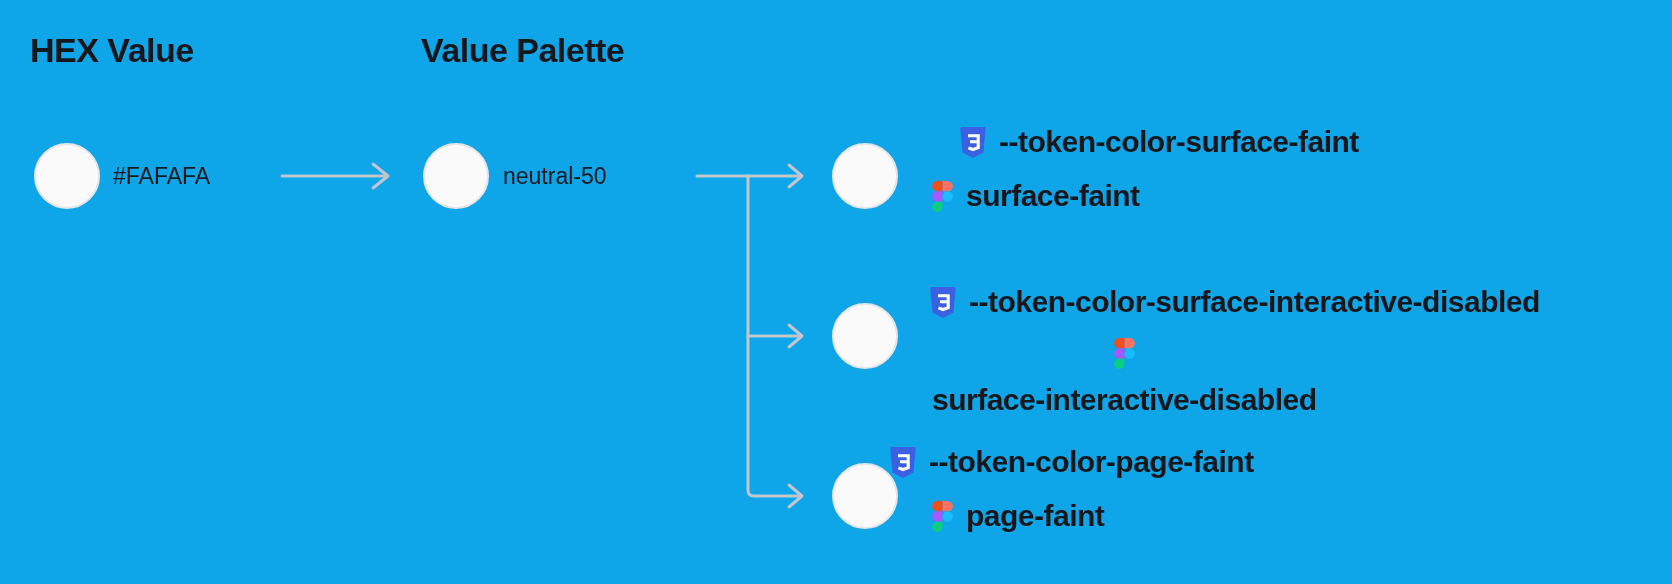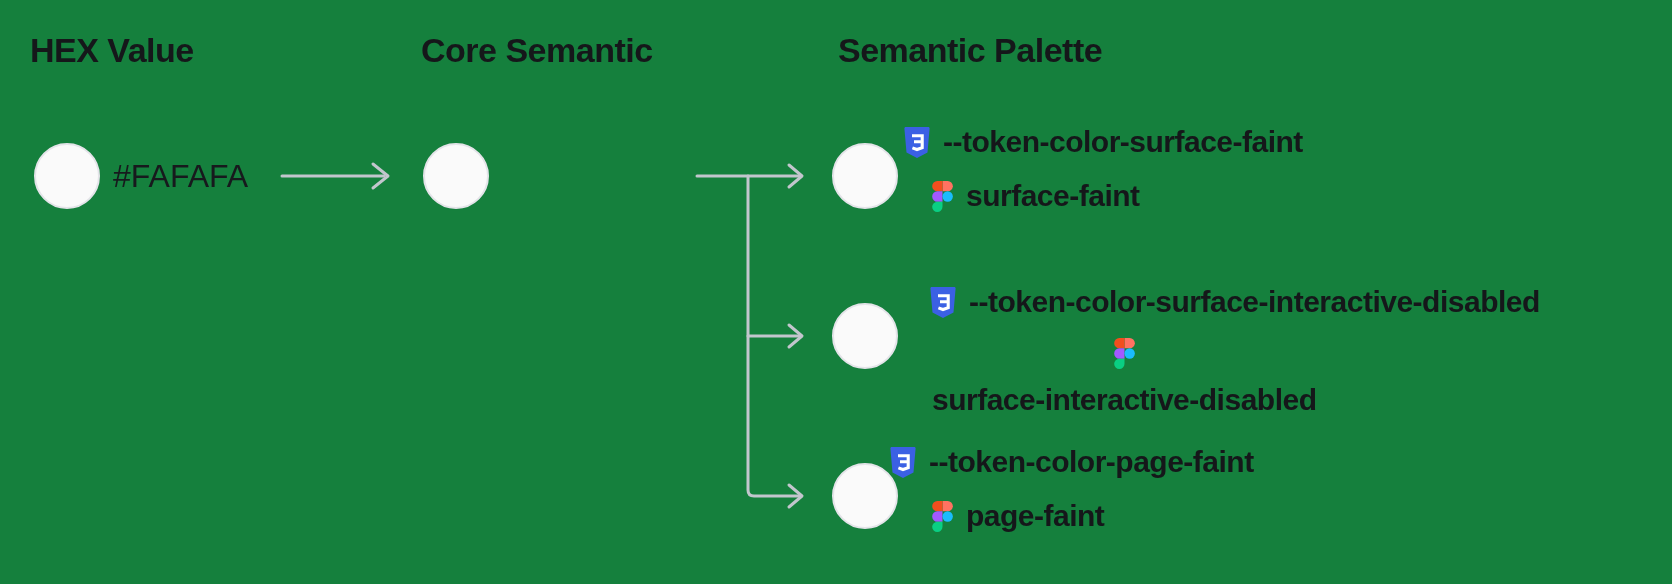--- a/index.html
+++ b/index.html
@@ -1,69 +1,69 @@
 <!DOCTYPE html>
 <html><head>
 <meta charset="utf-8">
 <style>
   html,body{margin:0;padding:0;}
   body{background:#ffffff;font-family:"Liberation Sans","DejaVu Sans",sans-serif;}
-  .canvas{position:relative;width:1672px;height:584px;background:#15803d;overflow:hidden;}
+  .canvas{position:relative;width:1672px;height:584px;background:#0ea5e9;overflow:hidden;}
 
   .col-header{position:absolute;top:31px;font-size:34px;font-weight:700;color:#15171a;letter-spacing:-0.5px;white-space:nowrap;}
   .hdr-hex{left:30px;}
   .hdr-core{left:421px;}
   .hdr-semantic{left:838px;}
 
   .swatch{position:absolute;width:66px;height:66px;border-radius:50%;box-sizing:border-box;
           border:2px solid #e4e4e9;background:#fafafa;}
 
-  .value-text{position:absolute;font-size:32px;font-weight:400;color:#17191d;white-space:nowrap;line-height:36px;}
+  .value-text{position:absolute;font-size:23px;font-weight:400;color:#17191d;white-space:nowrap;line-height:36px;}
 
   .token-row{position:absolute;height:36px;display:flex;align-items:center;gap:13px;}
   .token-label{font-size:30px;font-weight:700;color:#15171a;letter-spacing:-0.5px;white-space:nowrap;line-height:36px;}
   .icon-box{flex:0 0 auto;display:flex;align-items:center;}
 
   svg{display:block;}
   .arrow-svg,.connector-svg{position:absolute;}
 </style>
 </head>
 <body>
 
 <div class="canvas">
 
   <div class="col-header hdr-hex">HEX Value</div>
-  <div class="col-header hdr-core">Core Semantic</div>
-  <div class="col-header hdr-semantic">Semantic Palette</div>
+  <div class="col-header hdr-core">Value Palette</div>
 
   <div class="swatch" style="left: 34px; top: 143px; background-color: rgb(250, 250, 250); border-color: rgb(228, 228, 233);"></div>
   <div class="value-text" style="left:113px;top:158px;">#FAFAFA</div>
 
   <svg class="arrow-svg" style="left:278px;top:158px;" width="122" height="36" viewBox="0 0 122 36">
     <g fill="none" stroke-width="3" stroke-linecap="round" stroke-linejoin="round" style="stroke: rgb(194, 198, 205);">
       <path d="M4 18 H106"></path>
       <path d="M95 6 L110 18 L95 30"></path>
     </g>
   </svg>
 
   <div class="swatch" style="left: 423px; top: 143px; background-color: rgb(250, 250, 250); border-color: rgb(228, 228, 233);"></div>
+  <div class="value-text" style="left:503px;top:158px;">neutral-50</div>
 
   <svg class="connector-svg" style="left:688px;top:140px;" width="136" height="372" viewBox="0 0 136 372">
     <g fill="none" stroke-width="3" stroke-linecap="round" stroke-linejoin="round" style="stroke: rgb(194, 198, 205);">
       <path d="M9 36 H112"></path>
       <path d="M101 25 L114 36 L101 47"></path>
       <path d="M60 36 V350 Q60 356 66 356 H112"></path>
       <path d="M101 345 L114 356 L101 367"></path>
       <path d="M60 196 H112"></path>
       <path d="M101 185 L114 196 L101 207"></path>
     </g>
   </svg>
 
   <div class="swatch" style="left: 832px; top: 143px; background-color: rgb(250, 250, 250); border-color: rgb(228, 228, 233);"></div>
-  <div class="token-row" style="left:904px;top:124px;">
+  <div class="token-row" style="left:960px;top:124px;">
     <span class="icon-box">
       <svg width="26" height="31" viewBox="0 0 26 31">
         <path d="M1.8 0h22.4c.9 0 1.5.7 1.4 1.6l-2.1 24L13 31 2.5 25.6.4 1.6C.3.7.9 0 1.8 0z" style="fill: rgb(59, 96, 228);"></path>
         <path d="M8 8.8h10.2v5.9H10 M18.2 14.7v6l-5.2 1.8-4.6-1.6" fill="none" stroke="#ffffff" stroke-width="3.1"></path>
       </svg>
     </span>
     <span class="token-label">--token-color-surface-faint</span>
   </div>
   <div class="token-row" style="left:932px;top:178px;">
     <span class="icon-box">

